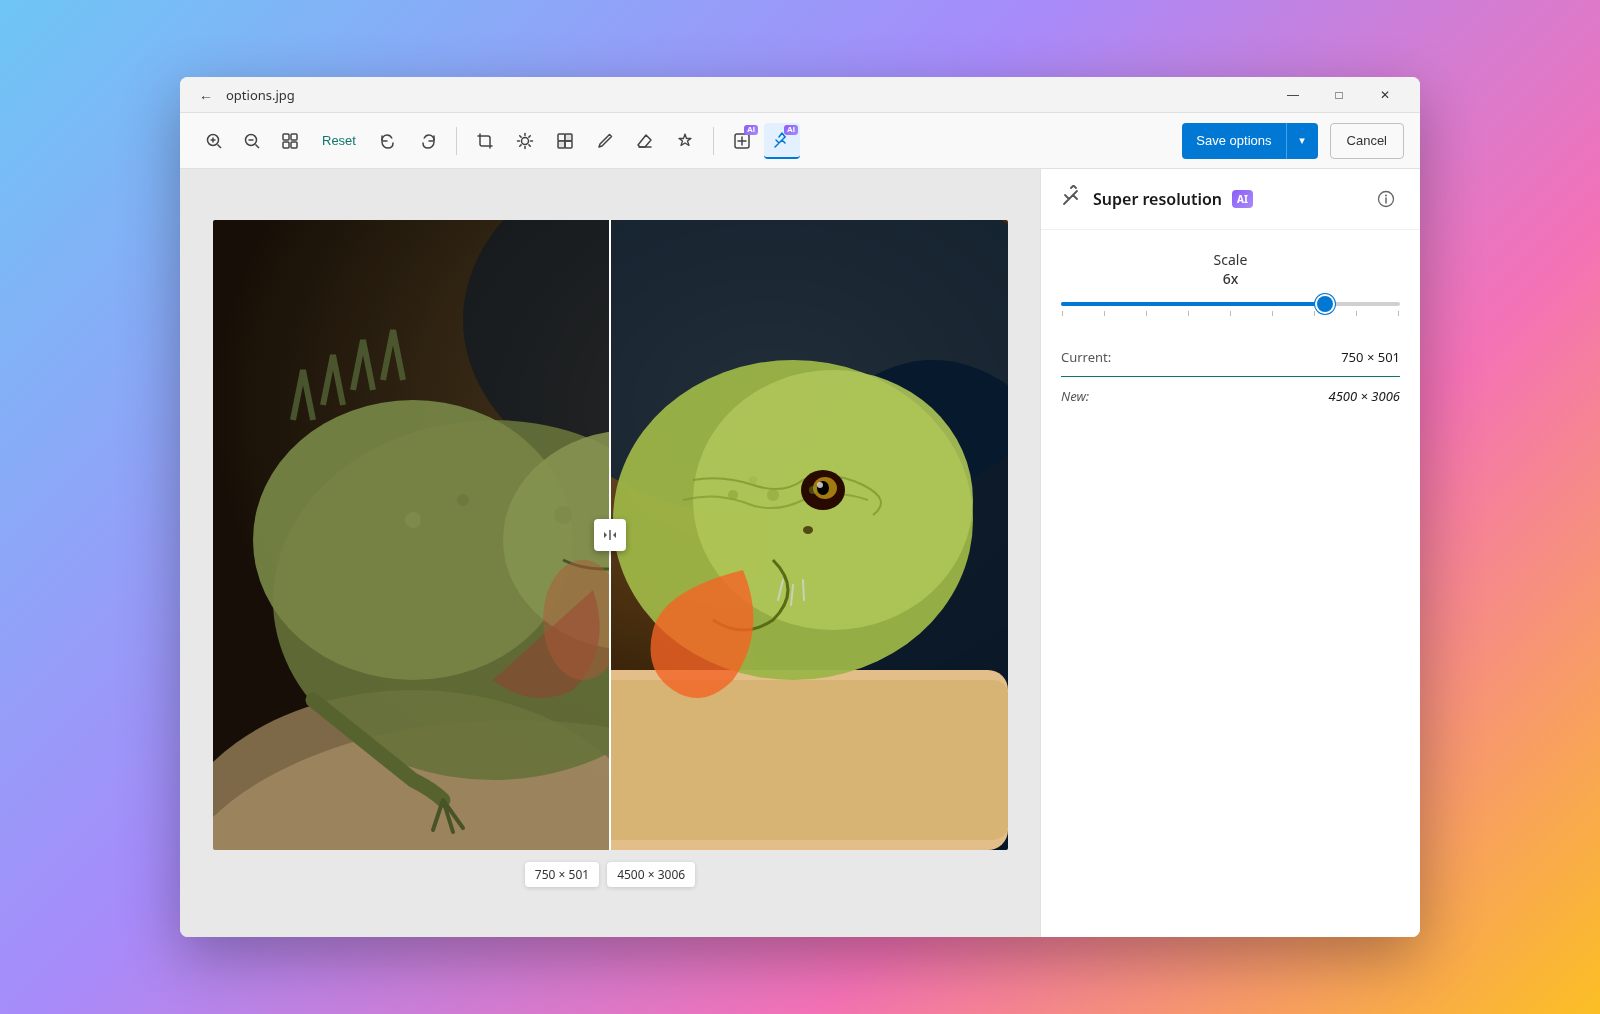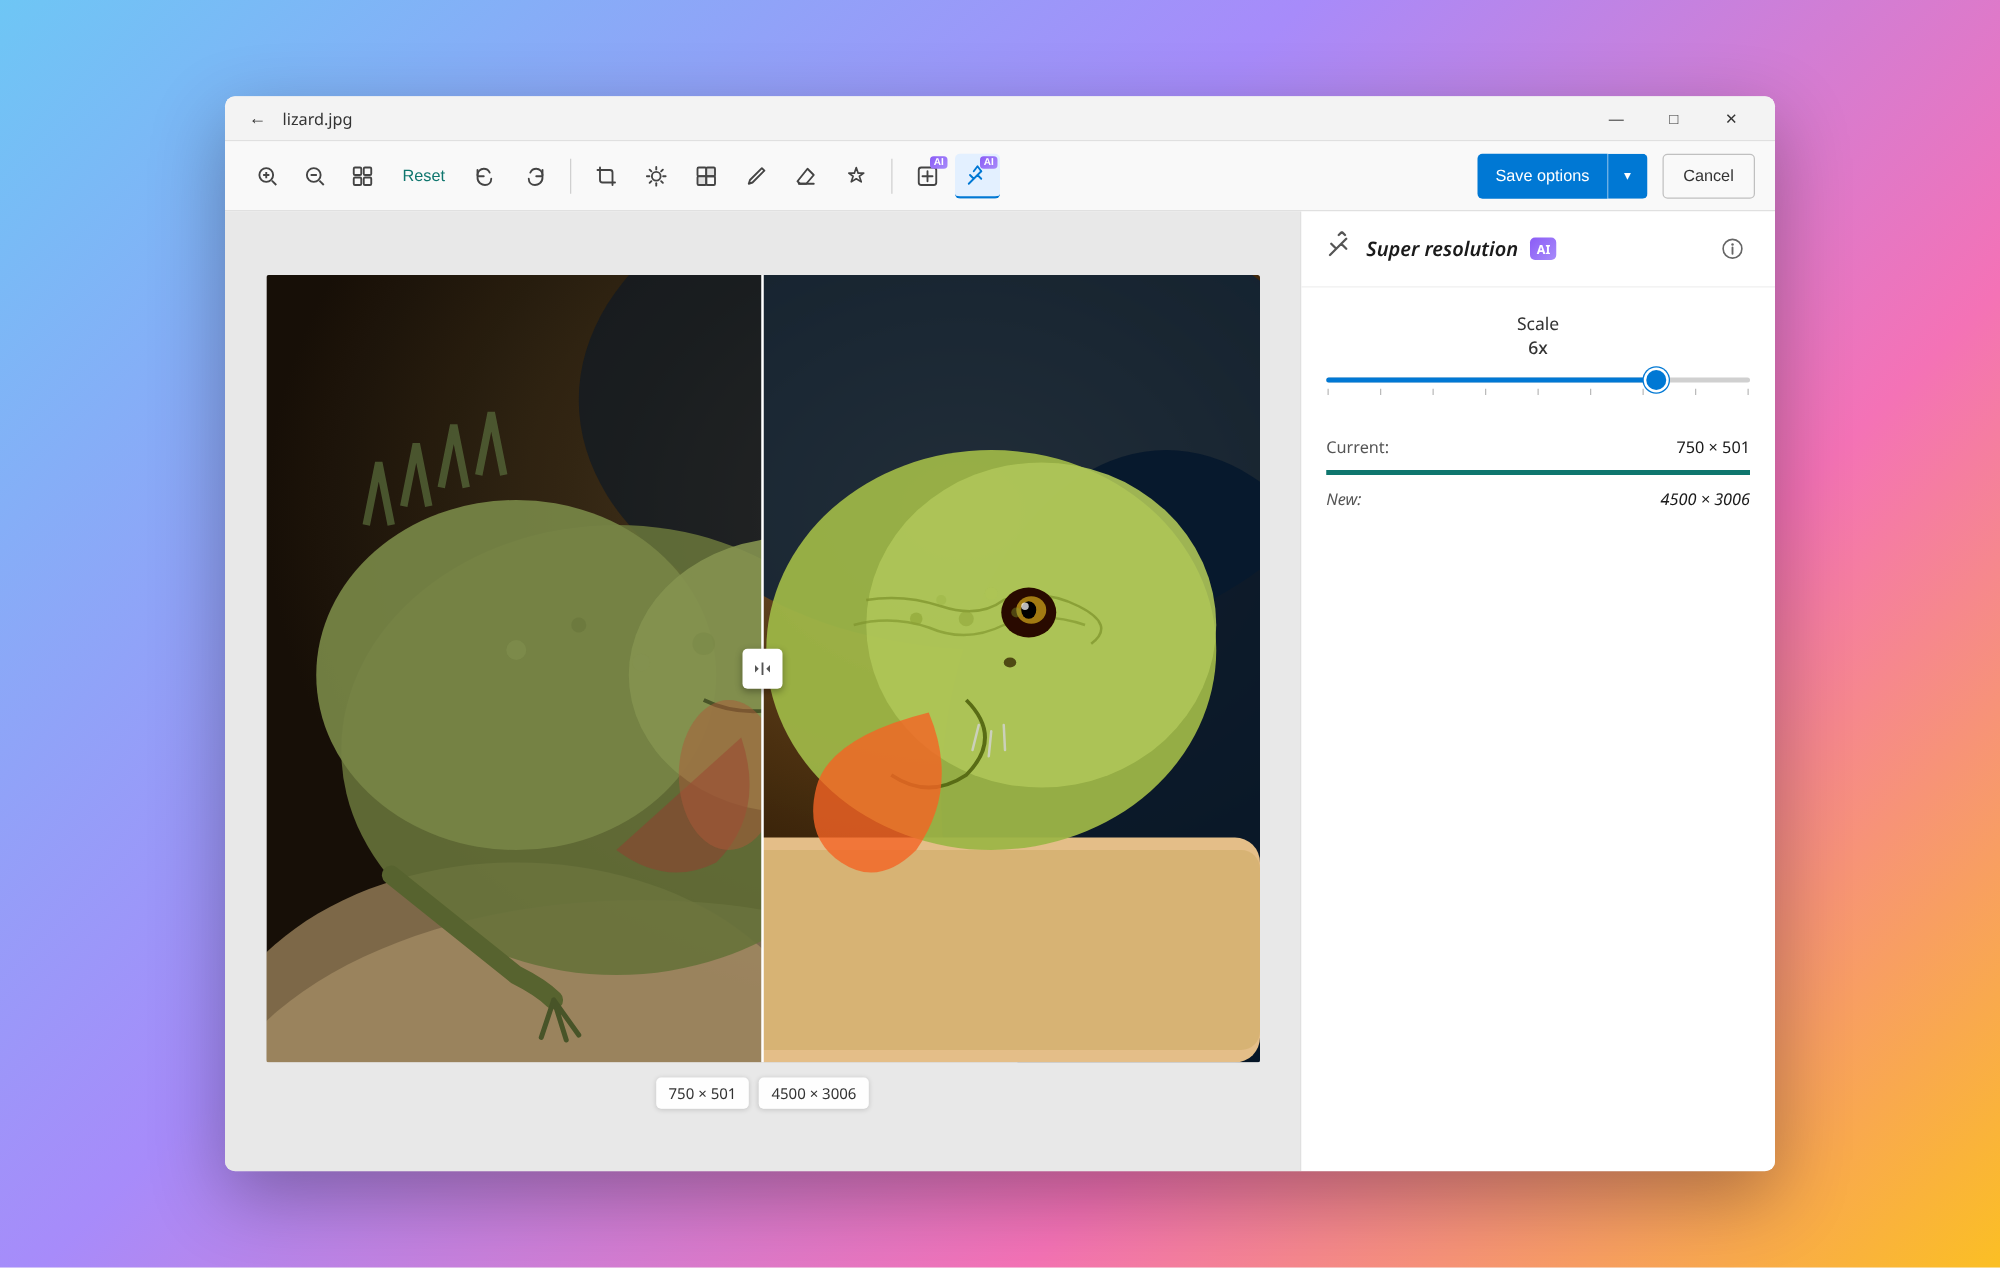--- a/index.html
+++ b/index.html
@@ -180,21 +180,21 @@
     .panel-header {
       display: flex; align-items: center;
       padding: 16px 20px;
       border-bottom: 1px solid #f0f0f0;
       gap: 10px;
     }
     .panel-icon {
       font-size: 20px; color: #555;
     }
     .panel-title {
-      font-size: 16px; font-weight: 600; color: #1a1a1a; font-style: italic;
+      font-size: 16px; font-weight: 600; color: #1a1a1a;
     }
     .panel-ai-badge {
       background: linear-gradient(135deg, #8b5cf6, #a78bfa);
       color: white; font-size: 10px; font-weight: bold;
       border-radius: 4px; padding: 2px 5px;
     }
     .panel-info-btn {
       margin-left: auto;
       width: 28px; height: 28px;
       display: flex; align-items: center; justify-content: center;
@@ -235,41 +235,41 @@
     }
     .slider-ticks {
       display: flex; justify-content: space-between;
       margin-top: 5px; padding: 0 1px;
     }
     .slider-tick {
       width: 1px; height: 5px; background: #bbb;
     }
     .info-row {
       display: flex; align-items: center; justify-content: space-between;
-      padding: 10px 0; border-bottom: 4px solid #0f766e;
+      padding: 10px 0; border-bottom: 1px solid #0f766e;
     }
     .info-row:last-child { border-bottom: none; font-style: italic; }
     .info-key { font-size: 13px; color: #555; }
     .info-val { font-size: 13px; color: #1a1a1a; }
 
     
     ::-webkit-scrollbar { width: 6px; }
     ::-webkit-scrollbar-track { background: #f1f1f1; }
     ::-webkit-scrollbar-thumb { background: #ccc; border-radius: 3px; }
   </style>
 </head>
 <body>
 
 <div class="window">
 
   <div class="titlebar">
     <div class="titlebar-back">
       <span>←</span>
     </div>
-    <span class="titlebar-filename">lizard.jpg</span>
+    <span class="titlebar-filename">options.jpg</span>
     <div class="titlebar-controls">
       <button class="win-btn">—</button>
       <button class="win-btn">□</button>
       <button class="win-btn close">✕</button>
     </div>
   </div>
 
   <div class="toolbar">
     <div class="toolbar-group">
       <button class="tool-btn" title="Zoom in">

